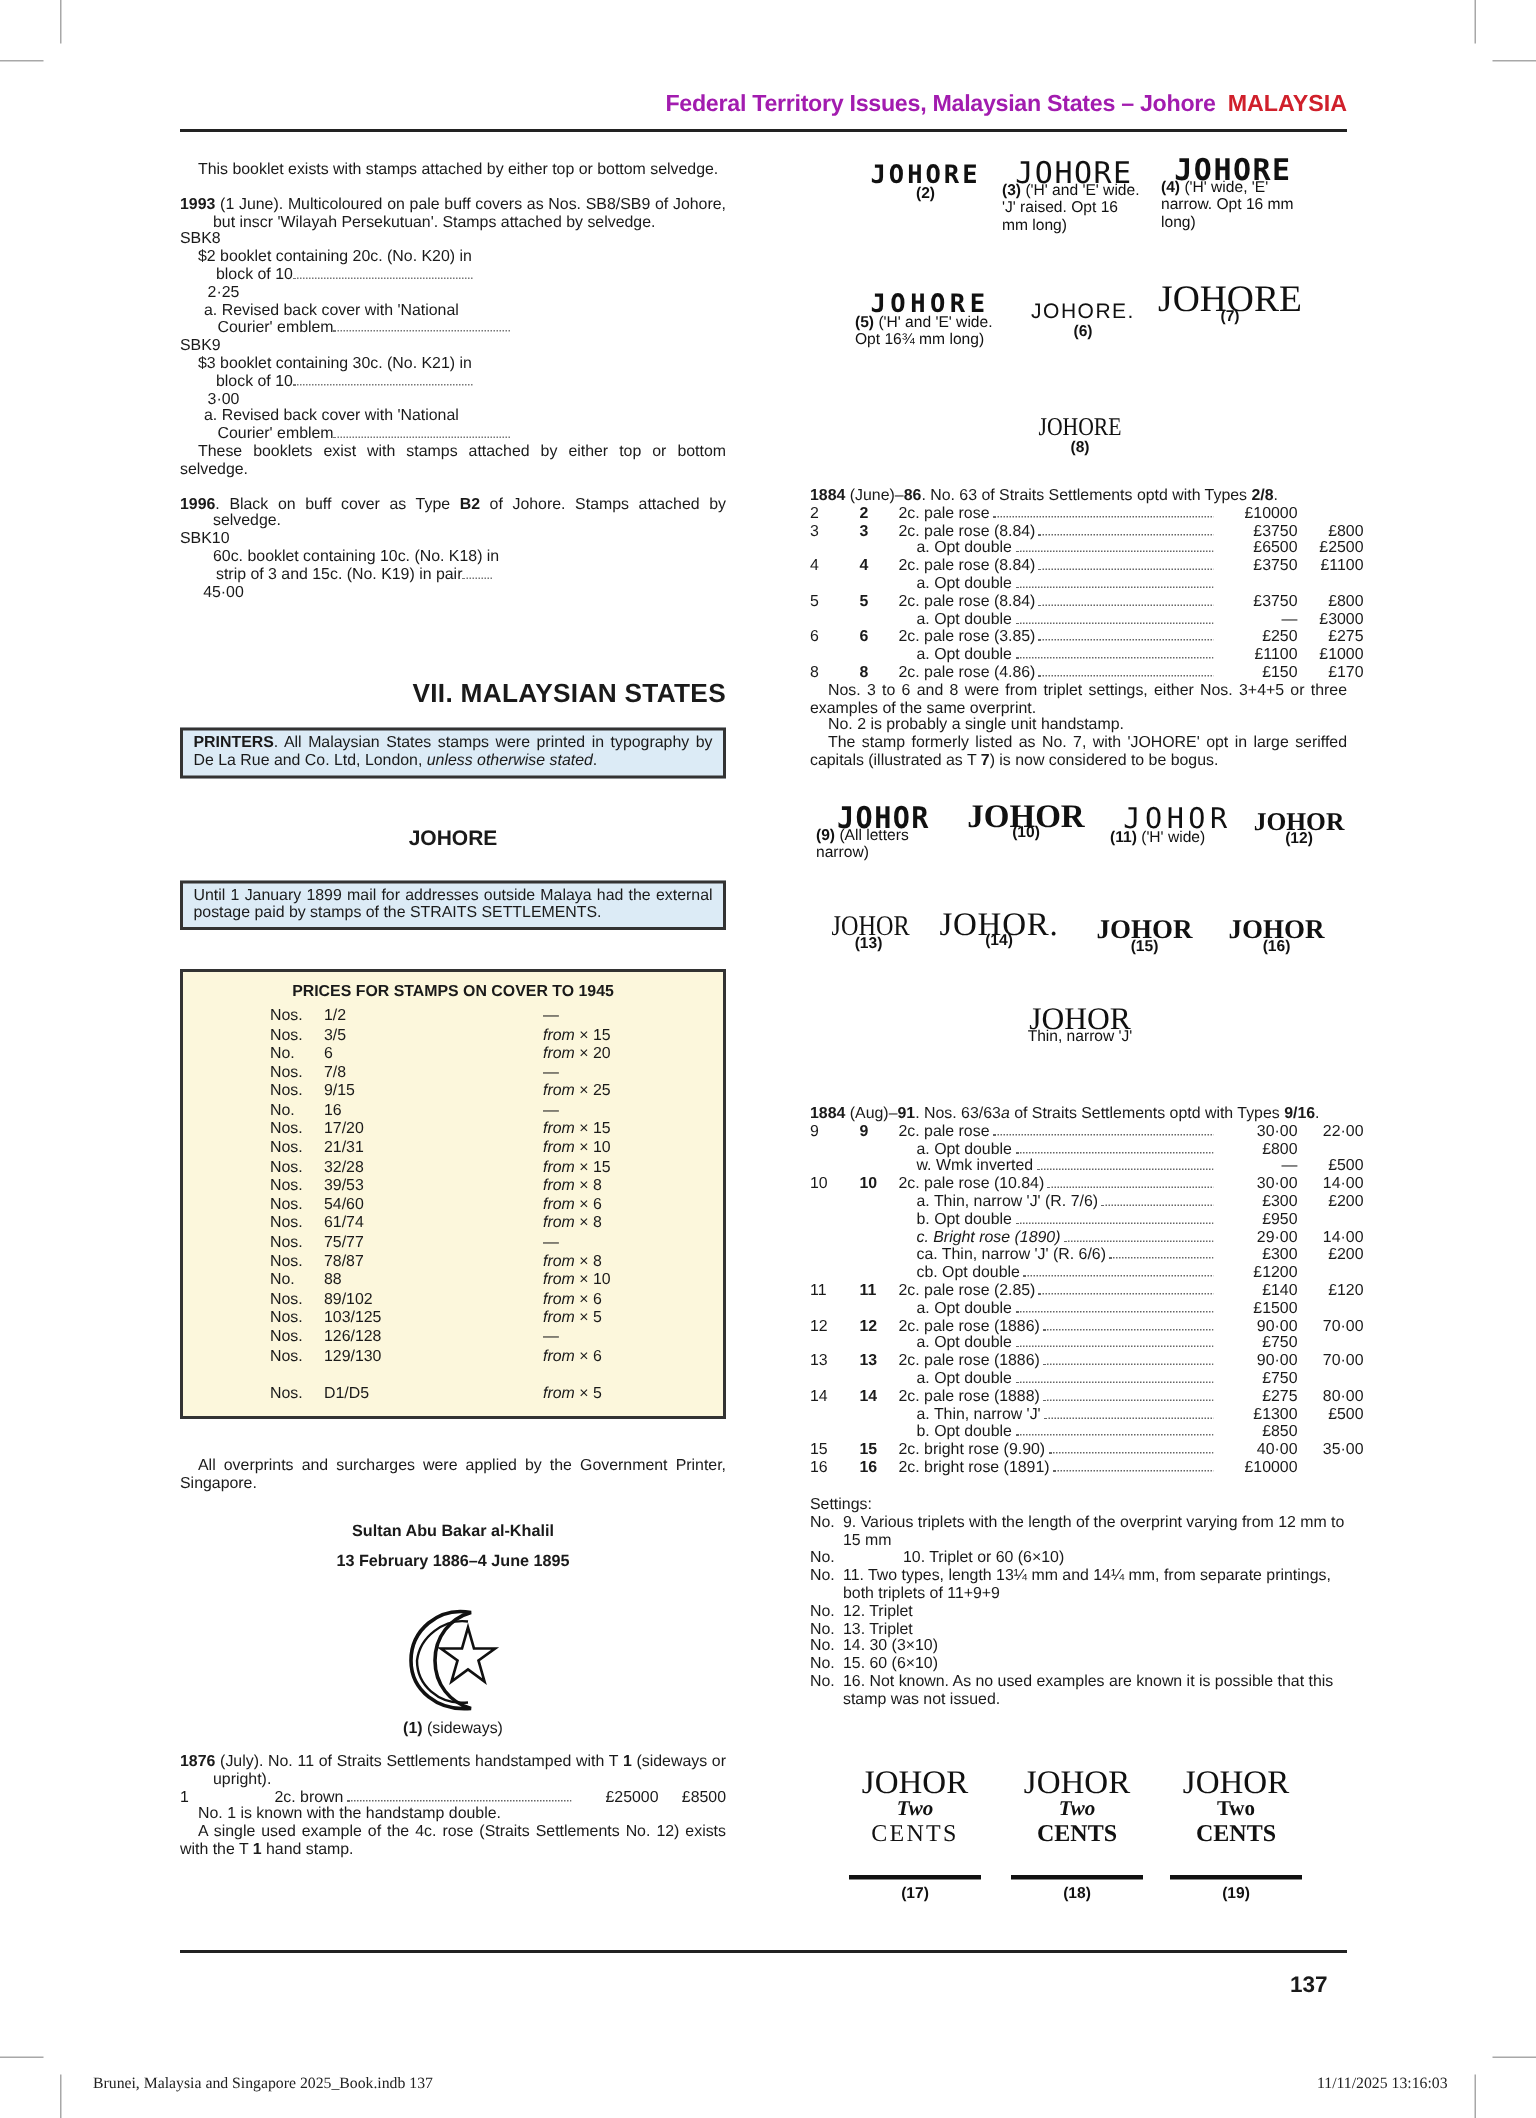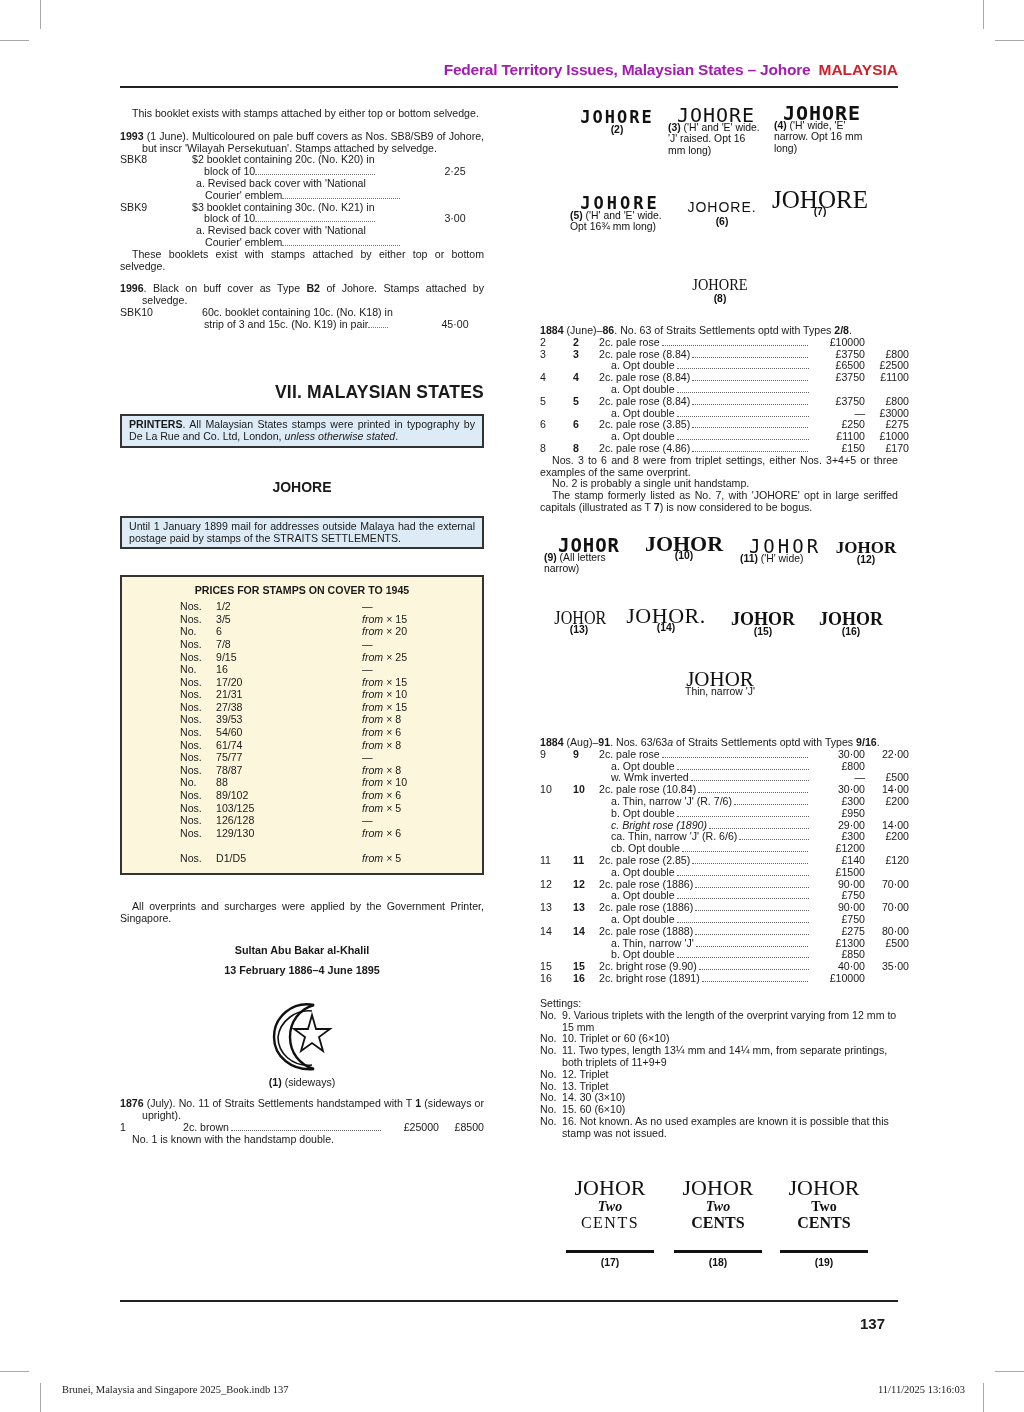--- a/index.html
+++ b/index.html
@@ -15,21 +15,21 @@
   .col { position: absolute; top: 108px; }
   .col-left { left: 120px; width: 364px; }
   .col-right { left: 540px; width: 358px; }
 
   p.para { text-align: justify; }
   p.indent { text-indent: 12px; }
   .heading-issue { padding-left: 22px; text-indent: -22px; text-align: justify; }
   .b { font-weight: bold; }
   .i { font-style: italic; }
 
-  .sbk-row { display: flex; }
+  .sbk-row { display: flex; flex-direction: column; }
   .sbk-row .code { width: 60px; flex: none; }
   .sbk-row .desc { flex: 1; }
   .sbk-row .price { width: 58px; flex: none; text-align: center; }
   .dots { border-bottom: 1px dotted #777; display: inline-block; }
 
   .section-title { text-align: right; font-weight: bold; font-size: 17.5px; margin: 56px 0 16px 0; letter-spacing: 0.2px; }
   .bluebox { background: #dcebf6; border: 2px solid #333; padding: 3px 7px; text-align: justify; }
   .state-title { text-align: center; font-weight: bold; font-size: 14px; margin: 34px 0 10px 0; }
 
   .pricebox { background: #fcf7dc; border: 2px solid #333; margin-top: 26px; height: 300px; padding-top: 8px; position: relative; }
@@ -190,21 +190,21 @@
           <span class="rng">17/20</span>
           <span class="val" style="font-style: normal;"><i>from</i> × 15</span>
         </div>
         <div class="pb-row">
           <span class="pfx">Nos.</span>
           <span class="rng">21/31</span>
           <span class="val" style="font-style: normal;"><i>from</i> × 10</span>
         </div>
         <div class="pb-row">
           <span class="pfx">Nos.</span>
-          <span class="rng">27/38</span>
+          <span class="rng">32/28</span>
           <span class="val" style="font-style: normal;"><i>from</i> × 15</span>
         </div>
         <div class="pb-row">
           <span class="pfx">Nos.</span>
           <span class="rng">39/53</span>
           <span class="val" style="font-style: normal;"><i>from</i> × 8</span>
         </div>
         <div class="pb-row">
           <span class="pfx">Nos.</span>
           <span class="rng">54/60</span>
@@ -275,20 +275,21 @@
   <div style="margin-top:10px;">
     <p class="heading-issue"><span class="b">1876</span><span> (July). No. 11 of Straits Settlements handstamped with T </span><span class="b">1</span><span> (sideways or upright).</span></p>
     <div class="listing">
       <span class="n1">1</span>
       <span class="n2" style="width:30px;"></span>
       <span class="d" style="width:198px;"><span>2c. brown</span><span class="dl"></span></span>
       <span class="p1" style="width:58px;">£25000</span>
       <span class="p2" style="width:45px;">£8500</span>
     </div>
     <p class="para indent">No. 1 is known with the handstamp double.</p>
+    <p class="para indent"><span>A single used example of the 4c. rose (Straits Settlements No. 12) exists with the T </span><span class="b">1</span><span> hand stamp.</span></p>
   </div>
 </div>
 
 <div class="col col-right" style="top:0;">
 
   <div class="ovp" style="left:32px;top:112px;width:90px;">
     <span class="word mono" style="font-size:17px;letter-spacing:2px;">JOHORE</span>
     <span class="cap c"><span class="num">(2)</span></span>
   </div>
   <div class="ovp" style="left:128px;top:110px;width:96px;">
@@ -584,21 +585,21 @@
 
   <div style="position:absolute;left:0;top:998px;width:358px;">
     <div>Settings:</div>
     <div id="settings-rows">
         <div class="settings-row">
           <span class="no">No.</span>
           <span class="txt" style="padding-left: 0px; text-indent: 0px;">9. Various triplets with the length of the overprint varying from 12 mm to 15 mm</span>
         </div>
         <div class="settings-row">
           <span class="no">No.</span>
-          <span class="txt" style="padding-left: 0px; text-indent: 0px;">10. Triplet or 60 (6×10)</span>
+          <span class="txt" style="padding-left: 0px; text-indent: 0px; margin-left: 40px;">10. Triplet or 60 (6×10)</span>
         </div>
         <div class="settings-row">
           <span class="no">No.</span>
           <span class="txt" style="padding-left: 0px; text-indent: 0px;">11. Two types, length 13¼ mm and 14¼ mm, from separate printings, both triplets of 11+9+9</span>
         </div>
         <div class="settings-row">
           <span class="no">No.</span>
           <span class="txt" style="padding-left: 0px; text-indent: 0px;">12. Triplet</span>
         </div>
         <div class="settings-row">

